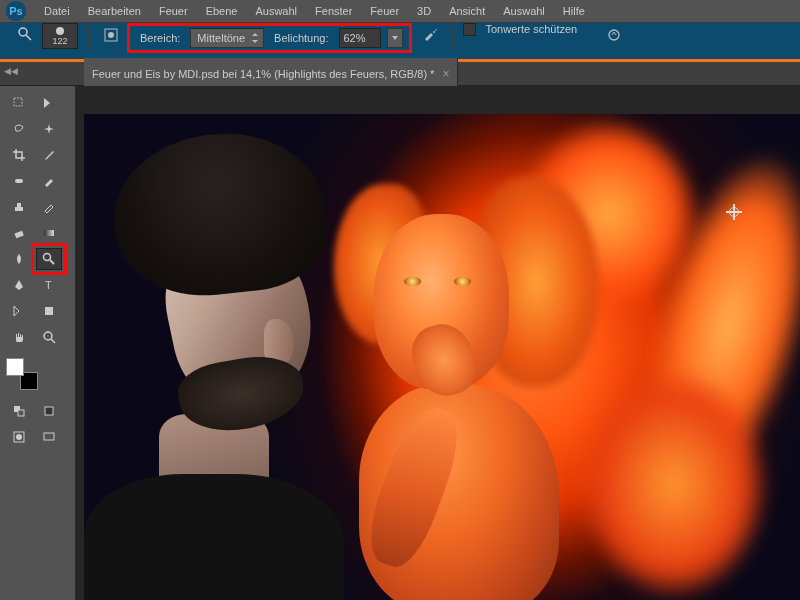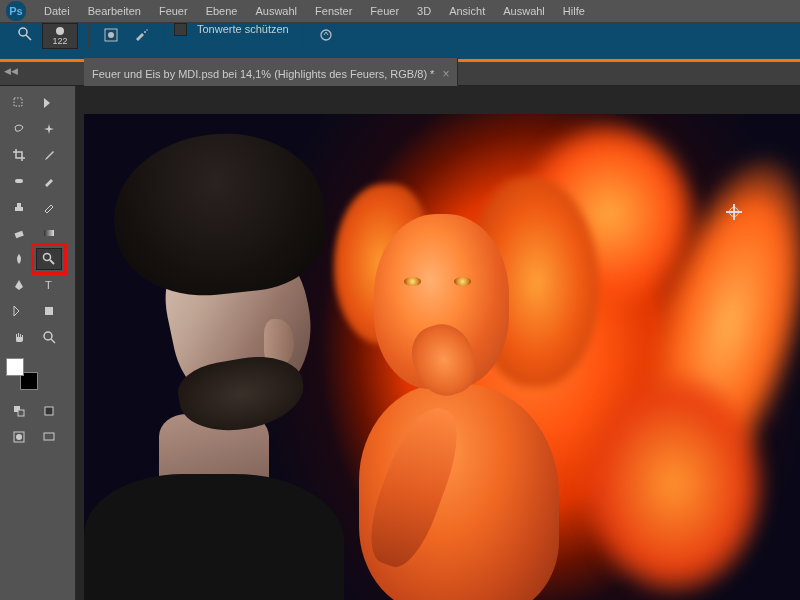--- a/index.html
+++ b/index.html
@@ -96,20 +96,31 @@
     <div class="brush-dot"></div>
     <div class="brush-num">122</div>
   </div>
   <div class="sep"></div>
   <div class="icon-btn">
     <svg width="16" height="16" viewBox="0 0 16 16">
         <rect x="2" y="2" width="12" height="12" fill="none" stroke="#bbb"></rect>
         <circle cx="8" cy="8" r="3" fill="#bbb"></circle>
       </svg>
   </div>
+  <div class="red-box">
+    <span class="label">Bereich:</span>
+    <div class="dropdown">
+        <span>Mitteltöne</span>
+      </div>
+    <span class="label">Belichtung:</span>
+    <div class="numfield">
+        <span>62%</span>
+      </div>
+    <div class="stepper"></div>
+  </div>
   <div class="icon-btn">
     <svg width="16" height="16" viewBox="0 0 16 16">
         <path d="M3 12 L9 6 L11 8 L5 14 Z" fill="#bbb"></path>
         <circle cx="12" cy="5" r="1" fill="#bbb"></circle>
         <circle cx="14" cy="3" r="0.8" fill="#bbb"></circle>
       </svg>
   </div>
   <div class="sep"></div>
   <div class="checkbox"></div>
   <span class="label">Tonwerte schützen</span>

